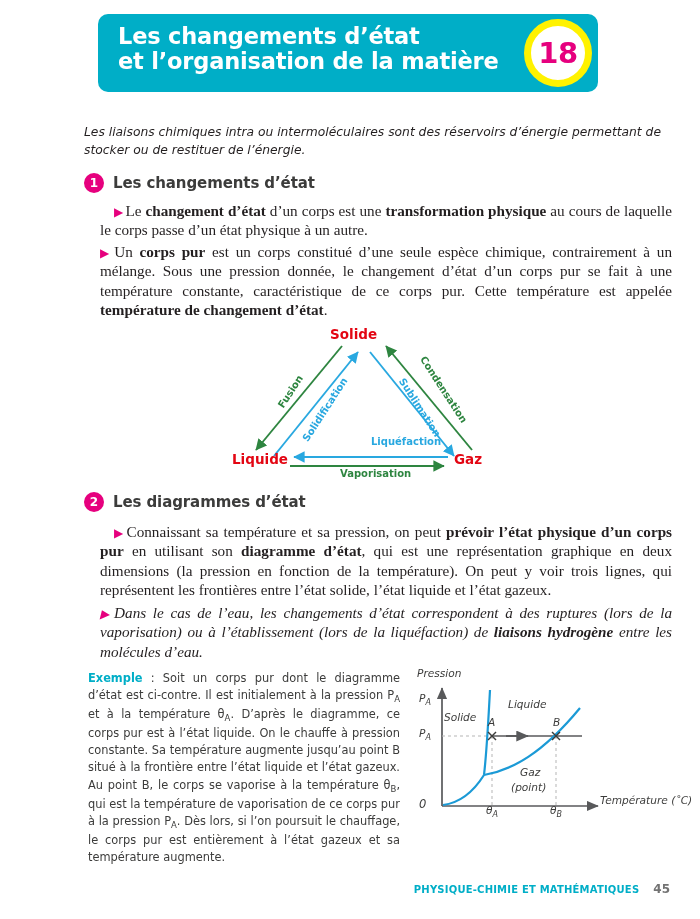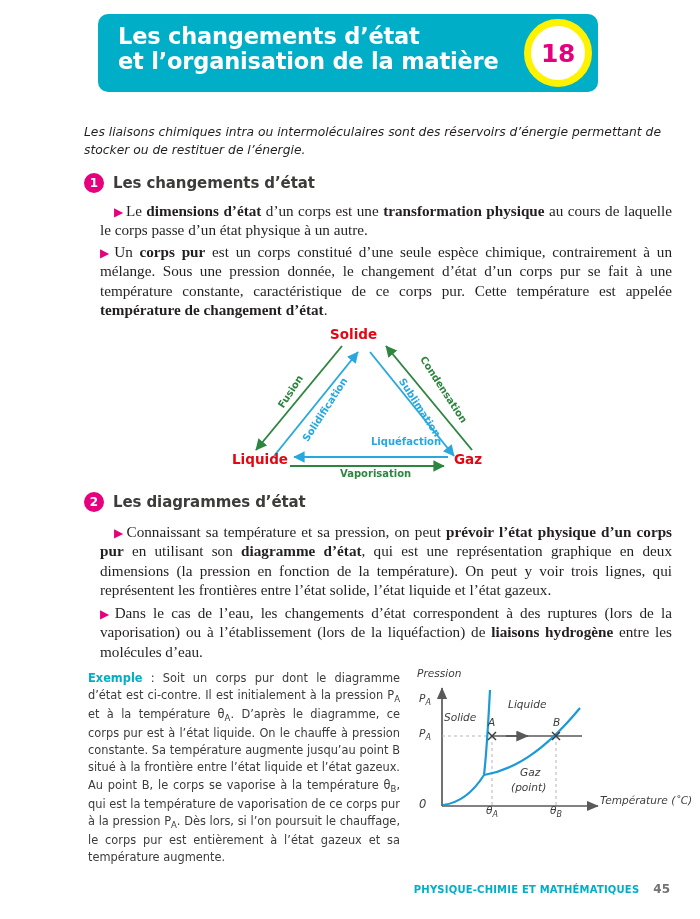--- a/index.html
+++ b/index.html
@@ -52,21 +52,21 @@
     background: #ffffff;
     border: 7px solid #fff200;
     box-sizing: border-box;
     display: flex;
     align-items: center;
     justify-content: center;
   }
   .badge-number {
     font-family: "DejaVu Sans", sans-serif;
     font-weight: bold;
-    font-size: 25px;
+    font-size: 29px;
     color: #e6007e;
     line-height: 1;
     letter-spacing: -0.5px;
   }
 
   
   .intro {
     position: absolute;
     left: 84px; top: 124px;
     width: 588px;
@@ -242,21 +242,21 @@
 </div>
 
 <div class="intro">Les liaisons chimiques intra ou intermoléculaires sont des réservoirs d’énergie permettant de stocker ou de restituer de l’énergie.</div>
 
 <div class="section-head" style="left:84px; top:173px;">
   <span class="section-bullet">1</span>
   <span class="section-title">Les changements d’état</span>
 </div>
 
 <div class="para indent-first" style="left:100px; top:201px; width:572px;">
-  <span class="tri">▶</span><span>Le </span><b>dimensions d’état</b><span> d’un corps est une </span><b>transformation physique</b><span> au cours de laquelle le corps passe d’un état physique à un autre.</span>
+  <span class="tri">▶</span><span>Le </span><b>changement d’état</b><span> d’un corps est une </span><b>transformation physique</b><span> au cours de laquelle le corps passe d’un état physique à un autre.</span>
 </div>
 
 <div class="para" style="left:100px; top:242px; width:572px;">
   <span class="tri">▶</span><span>Un </span><b>corps pur</b><span> est un corps constitué d’une seule espèce chimique, contrairement à un mélange. Sous une pression donnée, le changement d’état d’un corps pur se fait à une température constante, caractéristique de ce corps pur. Cette température est appelée </span><b>température de changement d’état</b><span>.</span>
 </div>
 
 <div class="triangle-fig">
   <svg width="268" height="158" viewBox="0 0 268 158">
     <defs>
       <marker id="ag" markerWidth="7" markerHeight="7" refX="5.6" refY="3" orient="auto">
@@ -293,21 +293,21 @@
 
 <div class="section-head" style="left:84px; top:492px;">
   <span class="section-bullet">2</span>
   <span class="section-title">Les diagrammes d’état</span>
 </div>
 
 <div class="para indent-first" style="left:100px; top:522px; width:572px;">
   <span class="tri">▶</span><span>Connaissant sa température et sa pression, on peut </span><b>prévoir l’état physique d’un corps pur</b><span> en utilisant son </span><b>diagramme d’état</b><span>, qui est une représentation graphique en deux dimensions (la pression en fonction de la température). On peut y voir trois lignes, qui représentent les frontières entre l’état solide, l’état liquide et l’état gazeux.</span>
 </div>
 
-<div class="para" style="left:100px; top:603px; width:572px;">
+<div class="para" style="left:100px; top:603px; width:572px;font-style:italic;">
   <span class="tri">▶</span><span>Dans le cas de l’eau, les changements d’état correspondent à des ruptures (lors de la vaporisation) ou à l’établissement (lors de la liquéfaction) de </span><b>liaisons hydrogène</b><span> entre les molécules d’eau.</span>
 </div>
 
 <div class="exemple">
   <span class="exemple-label">Exemple</span><span> : Soit un corps pur dont le diagramme d’état est ci-contre. Il est initialement à la pression P</span><sub>A</sub><span> et à la température θ</span><sub>A</sub><span>. D’après le diagramme, ce corps pur est à l’état liquide. On le chauffe à pression constante. Sa température augmente jusqu’au point B situé à la frontière entre l’état liquide et l’état gazeux. Au point B, le corps se vaporise à la température θ</span><sub>B</sub><span>, qui est la température de vaporisation de ce corps pur à la pression P</span><sub>A</sub><span>. Dès lors, si l’on poursuit le chauffage, le corps pur est entièrement à l’état gazeux et sa température augmente.</span>
 </div>
 
 <div class="phase-fig">
   <svg width="268" height="162" viewBox="0 0 268 162">
     <defs>

